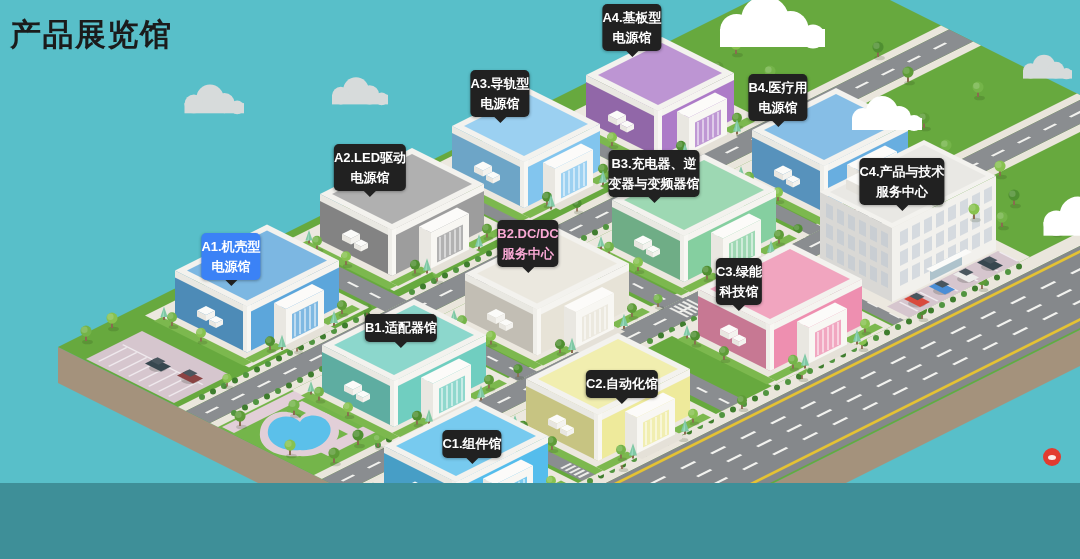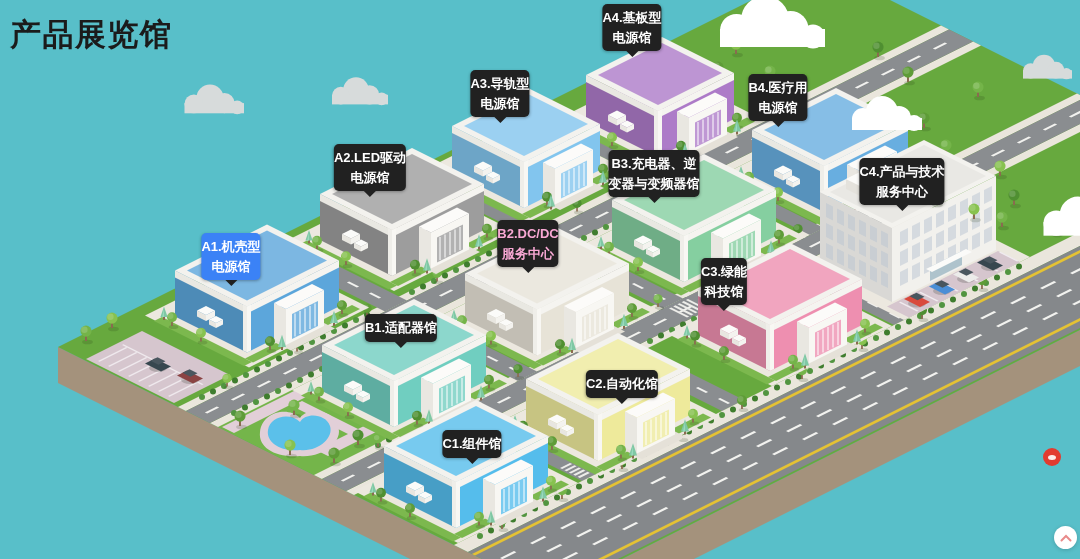--- a/index.html
+++ b/index.html
@@ -1,16 +1,16 @@
 <!DOCTYPE html>
 <html><head>
 <meta charset="utf-8">
 <style>
   html,body{margin:0;padding:0;background:#3e8f98;}
-  .stage{width:1080px;height:559px;position:relative;overflow:hidden;
+  .stage{width:1080px;height:483px;position:relative;overflow:hidden;
          background:#58BFC9;font-family:"Liberation Sans",sans-serif;margin:0 auto;}
   #scene-svg{position:absolute;left:0;top:0;}
   .page-title{position:absolute;left:10px;top:14px;font-size:31px;font-weight:700;
               letter-spacing:1.5px;color:#1B1B1B;z-index:5;}
   .hall-label{position:absolute;transform:translateX(-50%);background:#212121;color:#fff;
               font-size:13px;font-weight:700;line-height:1.5;padding:4px 0;border-radius:5px;
               text-align:center;white-space:nowrap;z-index:6;cursor:pointer;
               box-shadow:0 1px 3px rgba(0,0,0,.3);}
   .hall-label::after{content:"";position:absolute;left:50%;bottom:-6px;margin-left:-6px;
               border:6px solid transparent;border-top-color:#212121;border-bottom:none;}
@@ -1311,21 +1311,21 @@
       <div class="hall-label" style="left: 778px; top: 74px; background: rgb(33, 33, 33); color: rgb(255, 255, 255);">
         <span>B4.医疗用</span>
         <span>电源馆</span>
       </div>
       <div class="hall-label" style="left: 472px; top: 430px; background: rgb(33, 33, 33); color: rgb(255, 255, 255);">
         <span>C1.组件馆</span>
       </div>
       <div class="hall-label" style="left: 622px; top: 370px; background: rgb(33, 33, 33); color: rgb(255, 255, 255);">
         <span>C2.自动化馆</span>
       </div>
-      <div class="hall-label" style="left: 724px; top: 258px; background: rgb(33, 33, 33); color: rgb(255, 255, 255);">
+      <div class="hall-label" style="left: 739px; top: 258px; background: rgb(33, 33, 33); color: rgb(255, 255, 255);">
         <span>C3.绿能</span>
         <span>科技馆</span>
       </div>
       <div class="hall-label" style="left: 902px; top: 158px; background: rgb(33, 33, 33); color: rgb(255, 255, 255);">
         <span>C4.产品与技术</span>
         <span>服务中心</span>
       </div>
     </div>
   <div id="red-badge" class="float-btn" style="background: rgb(226, 59, 48);">
     <span class="oval"></span>

